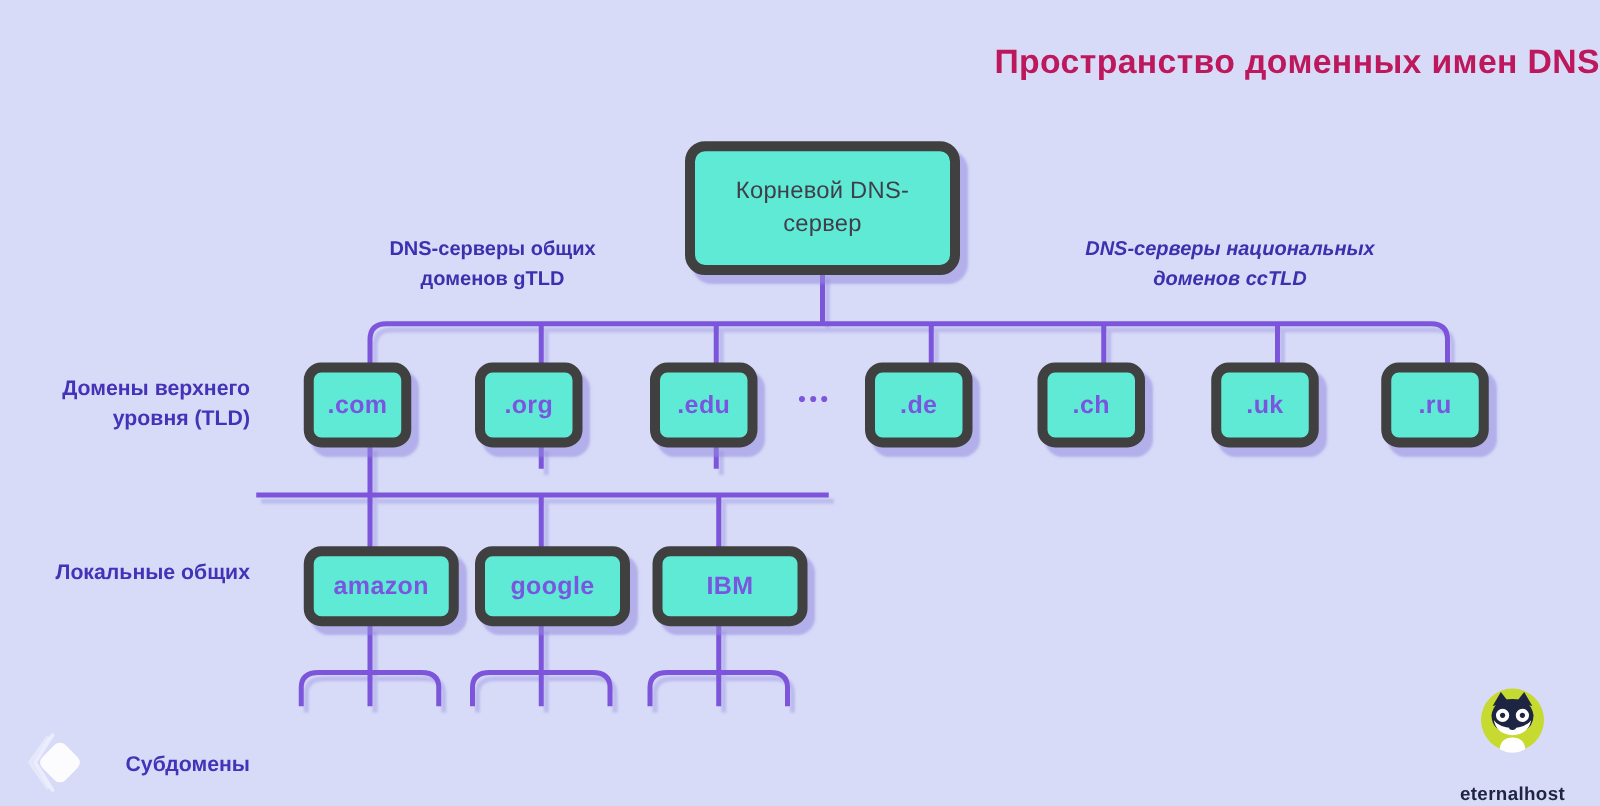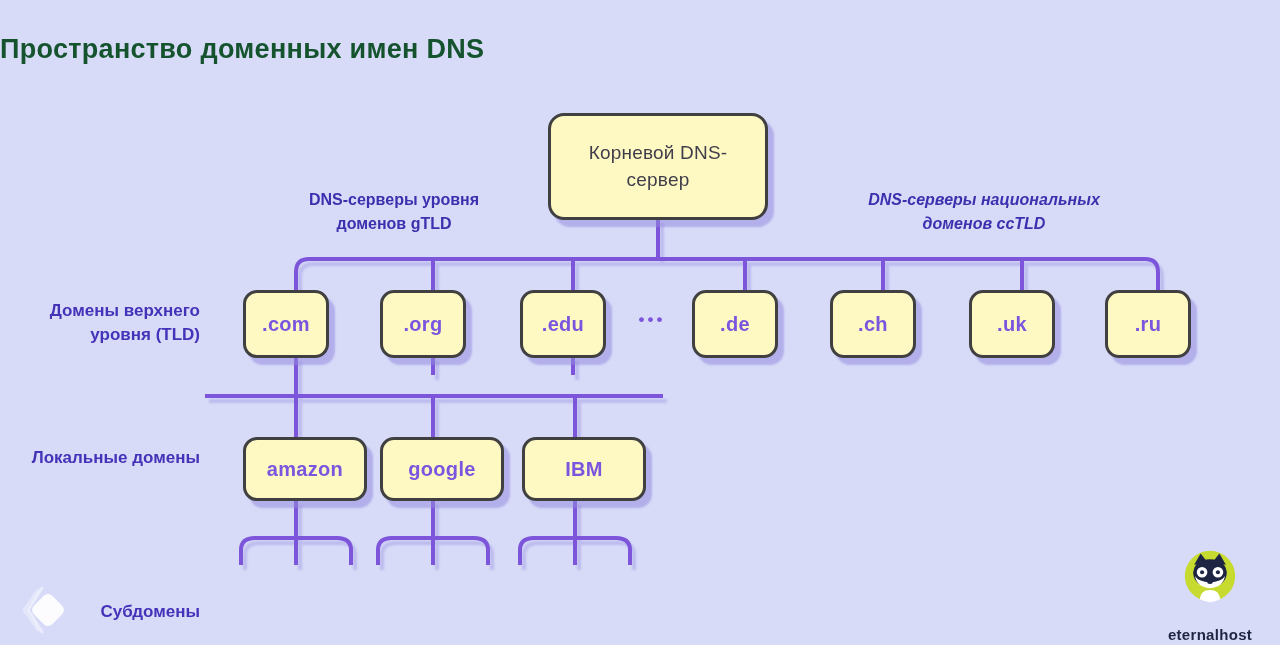--- a/index.html
+++ b/index.html
@@ -1,27 +1,27 @@
 <!DOCTYPE html>
 <html><head>
 <meta charset="utf-8">
 <style>
   html,body{margin:0;padding:0;background:#d7dbf8;}
   .canvas{
     position:relative;width:1280px;height:645px;background:#d7dbf8;
     overflow:hidden;font-family:"Liberation Sans",sans-serif;
   }
   .title{
-    position:absolute;top:34px;left:0;width:100%;text-align:left;
-    font-size:27px;font-weight:700;color:#14532d;letter-spacing:.3px;
+    position:absolute;top:34px;left:0;width:100%;text-align:right;
+    font-size:27px;font-weight:700;color:#be185d;letter-spacing:.3px;
   }
   svg.lines{position:absolute;left:0;top:0;filter:drop-shadow(4px 5px 1px rgba(151,140,223,.40));}
   .node{
-    position:absolute;box-sizing:border-box;background:#fef9c3;
-    border:3px solid #404040;border-radius:14px;
+    position:absolute;box-sizing:border-box;background:#5eead4;
+    border:8px solid #404040;border-radius:14px;
     display:flex;align-items:center;justify-content:center;
     color:#7a55df;font-size:20px;font-weight:700;letter-spacing:.3px;
     box-shadow:6px 7px 2px rgba(150,139,222,.55);
   }
   .tld{top:290px;width:86px;height:68px;}
   .local{top:437px;width:124px;height:64px;}
   .root{
     left:548px;top:113px;width:220px;height:107px;border-radius:16px;
     color:#413e4b;font-size:19px;font-weight:500;text-align:center;
     line-height:1.4;padding:0 16px;letter-spacing:.2px;
@@ -81,25 +81,25 @@
       <path d="M575 500 V565"></path>
 
       <path d="M241 565 V550 Q241 538 255 538 H337 Q351 538 351 550 V565"></path>
       <path d="M378 565 V550 Q378 538 392 538 H474 Q488 538 488 550 V565"></path>
       <path d="M520 565 V550 Q520 538 534 538 H616 Q630 538 630 550 V565"></path>
     </g>
   </svg>
 
   <div class="node root">Корневой DNS-сервер</div>
 
-  <div class="group-label gtld">DNS-серверы уровня доменов gTLD</div>
+  <div class="group-label gtld">DNS-серверы общих доменов gTLD</div>
   <div class="group-label cctld">DNS-серверы национальных доменов ccTLD</div>
 
   <div class="level-label tld-l">Домены верхнего уровня (TLD)</div>
-  <div class="level-label local-l">Локальные домены</div>
+  <div class="level-label local-l">Локальные общих</div>
   <div class="level-label sub-l">Субдомены</div>
 
   <div class="node tld" style="left:243px">.com</div>
   <div class="node tld" style="left:380px">.org</div>
   <div class="node tld" style="left:520px">.edu</div>
   <div class="dots">•••</div>
   <div class="node tld" style="left:692px">.de</div>
   <div class="node tld" style="left:830px">.ch</div>
   <div class="node tld" style="left:969px">.uk</div>
   <div class="node tld" style="left:1105px">.ru</div>

